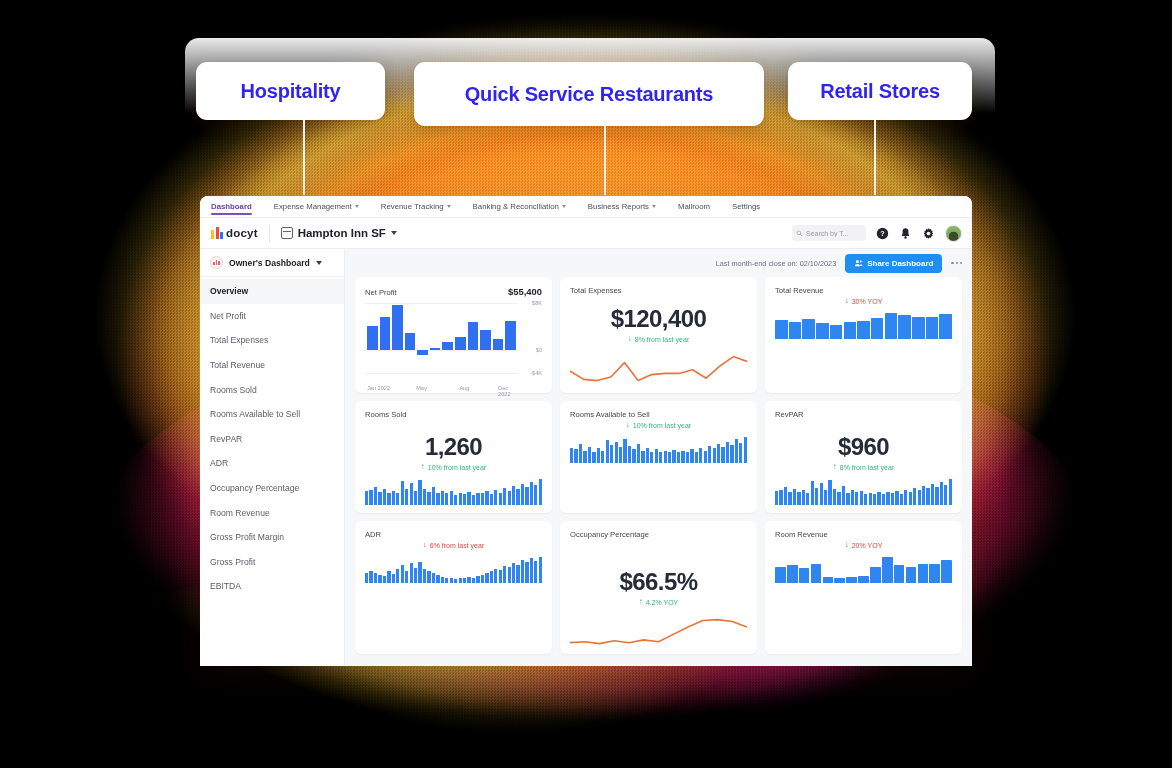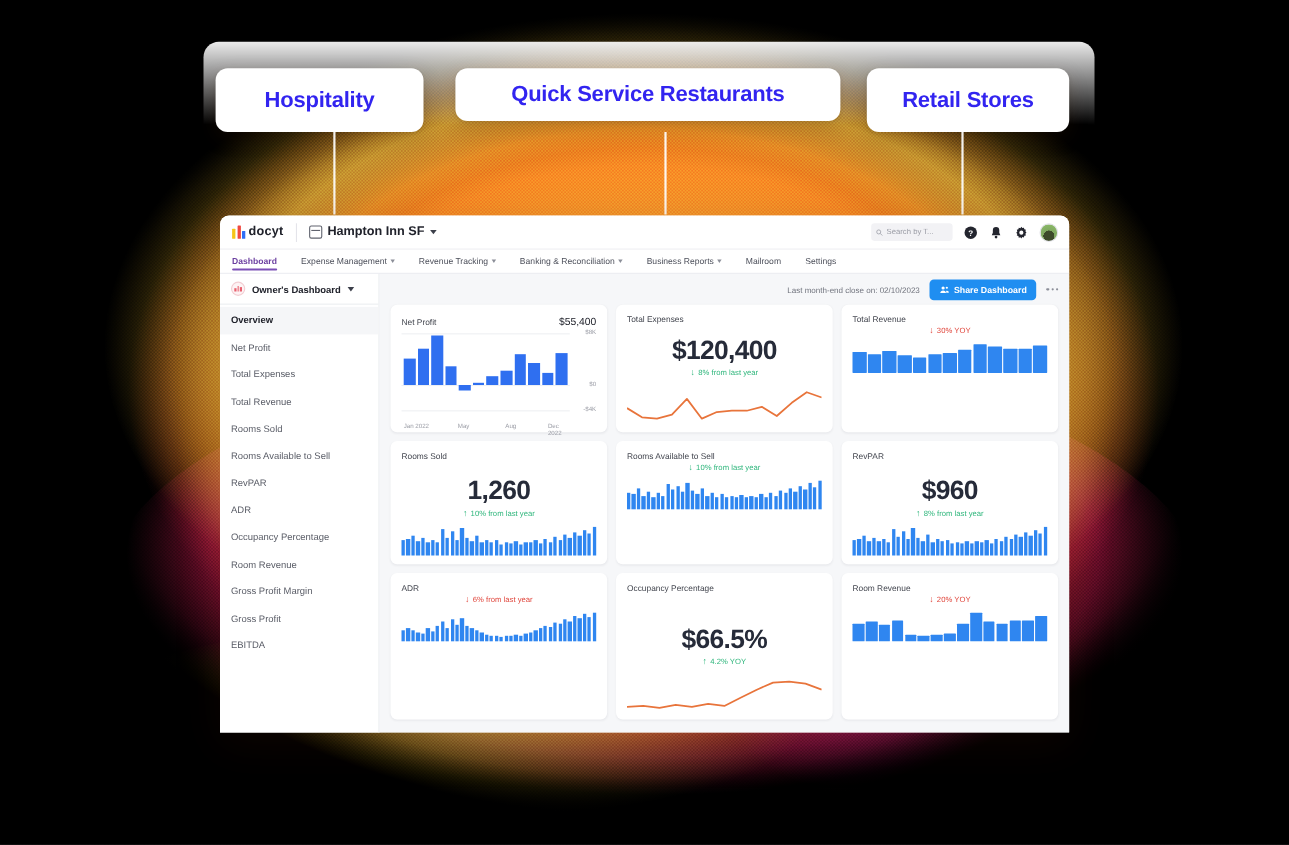--- a/index.html
+++ b/index.html
@@ -73,21 +73,21 @@
     position: absolute;
     background: #ffffff;
     border-radius: 11px;
     box-shadow: 0 6px 18px rgba(80,40,0,0.18), 0 1px 3px rgba(0,0,0,.08);
     display: flex; align-items: center; justify-content: center;
     color: #3224f0;
     font-weight: 700;
     letter-spacing: -0.2px;
   }
   #chip-hospitality { left: 196px; top: 62px; width: 189px; height: 58px; font-size: 20px; }
-  #chip-qsr { left: 414px; top: 62px; width: 350px; height: 48px; font-size: 20px; }
+  #chip-qsr { left: 414px; top: 62px; width: 350px; height: 64px; font-size: 20px; }
   #chip-retail { left: 788px; top: 62px; width: 184px; height: 58px; font-size: 20px; }
 
   .leader {
     position: absolute;
     width: 2px;
     background: rgba(255,255,255,.92);
   }
   #leader-1 { left: 303px; top: 120px; height: 75px; }
   #leader-2 { left: 604px; top: 120px; height: 75px; }
   #leader-3 { left: 874px; top: 120px; height: 75px; }
@@ -198,21 +198,21 @@
   .card { background: #fff; border-radius: 6px; padding: 9px 10px 8px; box-shadow: 0 1px 2px rgba(20,20,40,.05); }
   .card-title { font-size: 7.6px; color: #43464f; }
   .card-value { font-size: 24px; font-weight: 700; color: #262b39; text-align: center; letter-spacing: -0.6px; }
   .card-delta { font-size: 7px; text-align: center; margin-top: 2px; display: flex; justify-content: center; align-items: center; gap: 3px; }
   .delta-up   { color: #2fb67c; }
   .delta-down { color: #e0463c; }
   .arrow { font-size: 8px; line-height: 1; }
 
   
   #card-netprofit .np-head { display: flex; justify-content: space-between; align-items: baseline; }
-  #card-netprofit .np-value { font-size: 9.4px; font-weight: 400; color: #20222b; }
+  #card-netprofit .np-value { font-size: 9.4px; font-weight: 700; color: #20222b; }
   #np-chart { position: relative; height: 82px; margin-top: 6px; padding-right: 24px; }
   .np-grid { position: absolute; left: 0; right: 24px; height: 1px; background: #eef0f3; }
   .np-axlabel { position: absolute; right: 0; font-size: 5.6px; color: #9a9ca5; transform: translateY(-50%); }
   #np-bars { position: absolute; left: 2px; right: 26px; top: 0; bottom: 12px; display: flex; align-items: stretch; gap: 2px; }
   .np-col { flex: 1; position: relative; }
   .np-bar { position: absolute; left: 0; right: 0; background: #2f6ff0; }
   #np-xaxis { position: absolute; left: 2px; right: 26px; bottom: 0; display: flex; font-size: 5.6px; color: #9a9ca5; }
   #np-xaxis span { position: absolute; }
 
   
@@ -244,20 +244,48 @@
   <span>Quick Service Restaurants</span>
 </div>
 <div class="chip" id="chip-retail">
   <span>Retail Stores</span>
 </div>
 <div class="leader" id="leader-1"></div>
 <div class="leader" id="leader-2"></div>
 <div class="leader" id="leader-3"></div>
 
 <div id="app-window">
+
+  <div id="nav">
+    <div class="nav-item active">
+      <span>Dashboard</span>
+    </div>
+    <div class="nav-item">
+      <span>Expense Management</span>
+      <span class="ncaret"></span>
+    </div>
+    <div class="nav-item">
+      <span>Revenue Tracking</span>
+      <span class="ncaret"></span>
+    </div>
+    <div class="nav-item">
+      <span>Banking &amp; Reconciliation</span>
+      <span class="ncaret"></span>
+    </div>
+    <div class="nav-item">
+      <span>Business Reports</span>
+      <span class="ncaret"></span>
+    </div>
+    <div class="nav-item">
+      <span>Mailroom</span>
+    </div>
+    <div class="nav-item">
+      <span>Settings</span>
+    </div>
+  </div>
 
   <div id="topbar">
     <div id="logo">
       <span class="logo-bars">
         <i class="lb1"></i>
           <i class="lb2"></i>
           <i class="lb3"></i>
       </span>
       <span id="logo-word">docyt</span>
     </div>
@@ -281,48 +309,20 @@
       </svg>
       <svg class="ti" viewBox="0 0 16 16">
         <path d="M8 1.6a3.6 3.6 0 0 0-3.6 3.6v3L3.2 11h9.6l-1.2-2.8v-3A3.6 3.6 0 0 0 8 1.6z" fill="#23252e"></path>
         <circle cx="8" cy="13" r="1.5" fill="#23252e"></circle>
       </svg>
       <svg class="ti" viewBox="0 0 16 16">
         <path d="M8 1.4l1.1 1.5 1.8-.5.4 1.8 1.8.5-.6 1.8 1.2 1.4-1.2 1.4.6 1.8-1.8.5-.4 1.8-1.8-.5L8 14.6l-1.1-1.5-1.8.5-.4-1.8-1.8-.5.6-1.8L2.3 8l1.2-1.4-.6-1.8 1.8-.5.4-1.8 1.8.5z" fill="#23252e"></path>
         <circle cx="8" cy="8" r="2.3" fill="#fff"></circle>
       </svg>
       <div id="avatar"></div>
-    </div>
-  </div>
-
-  <div id="nav">
-    <div class="nav-item active">
-      <span>Dashboard</span>
-    </div>
-    <div class="nav-item">
-      <span>Expense Management</span>
-      <span class="ncaret"></span>
-    </div>
-    <div class="nav-item">
-      <span>Revenue Tracking</span>
-      <span class="ncaret"></span>
-    </div>
-    <div class="nav-item">
-      <span>Banking &amp; Reconciliation</span>
-      <span class="ncaret"></span>
-    </div>
-    <div class="nav-item">
-      <span>Business Reports</span>
-      <span class="ncaret"></span>
-    </div>
-    <div class="nav-item">
-      <span>Mailroom</span>
-    </div>
-    <div class="nav-item">
-      <span>Settings</span>
     </div>
   </div>
 
   <div id="app-body">
 
     <div id="sidebar">
       <div id="dash-select">
         <span id="dash-icon">
             <i></i>
             <i></i>

